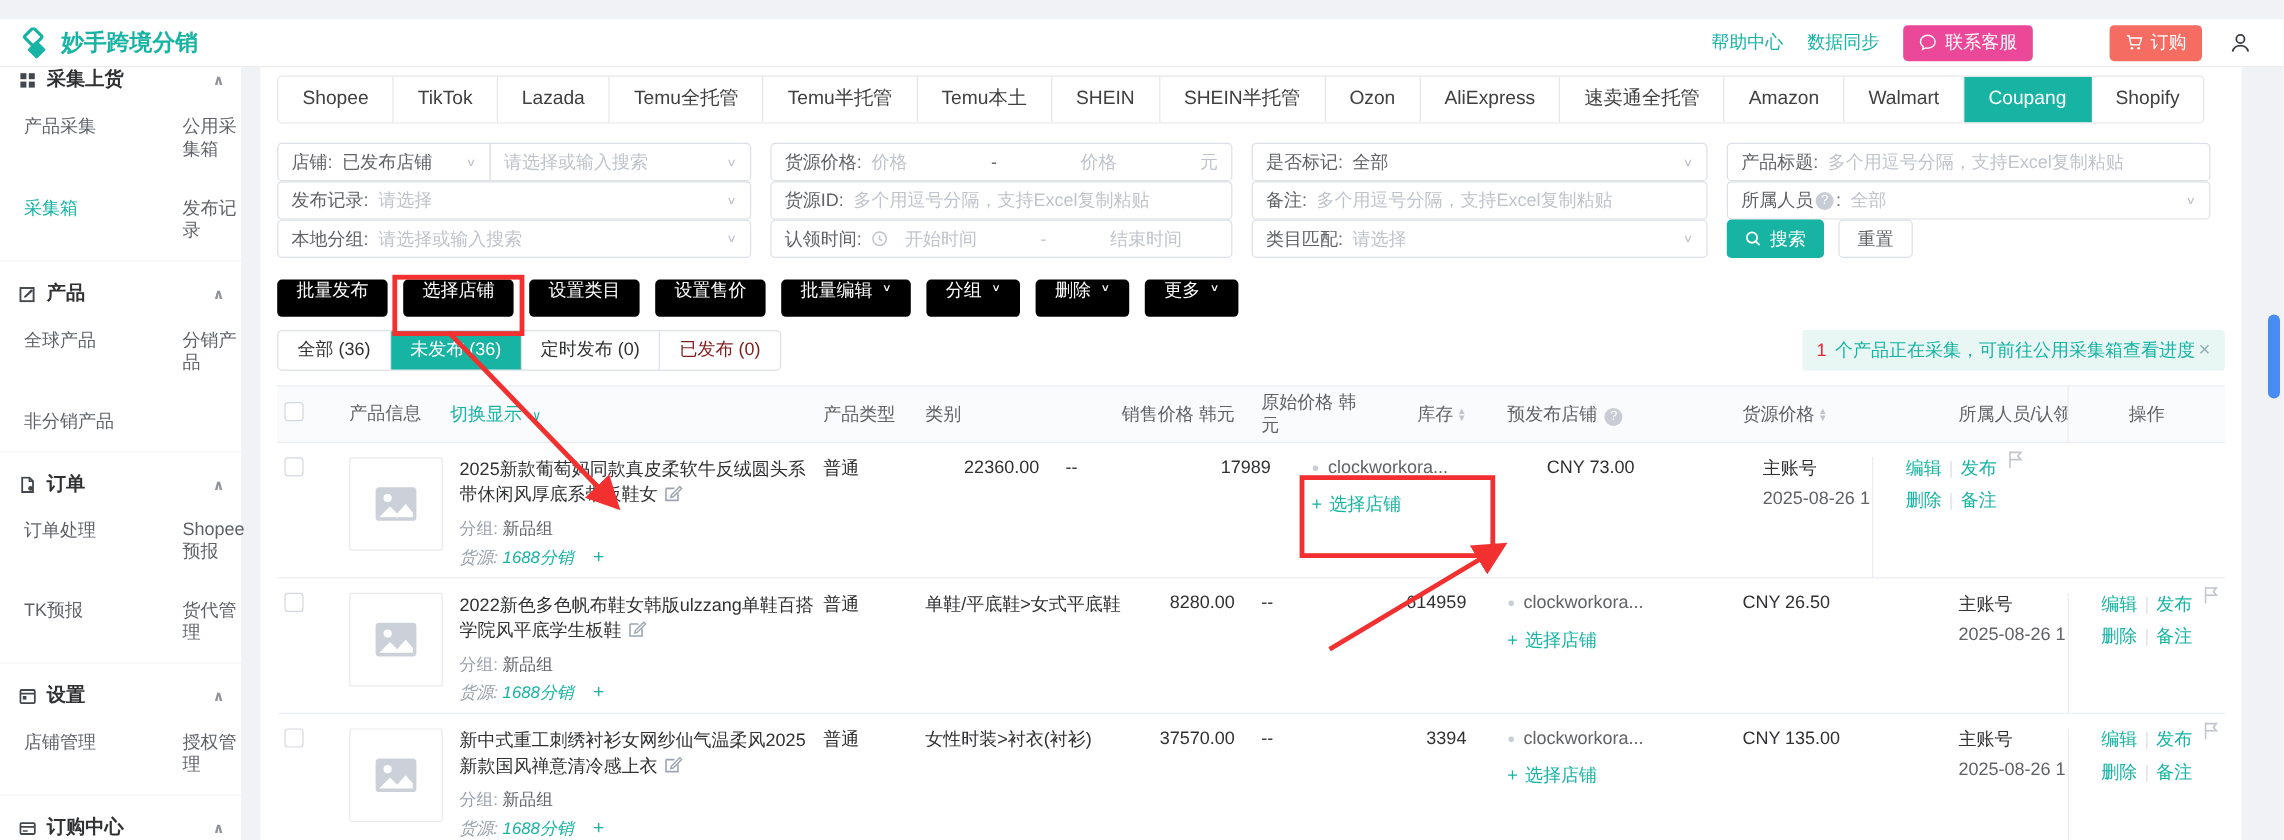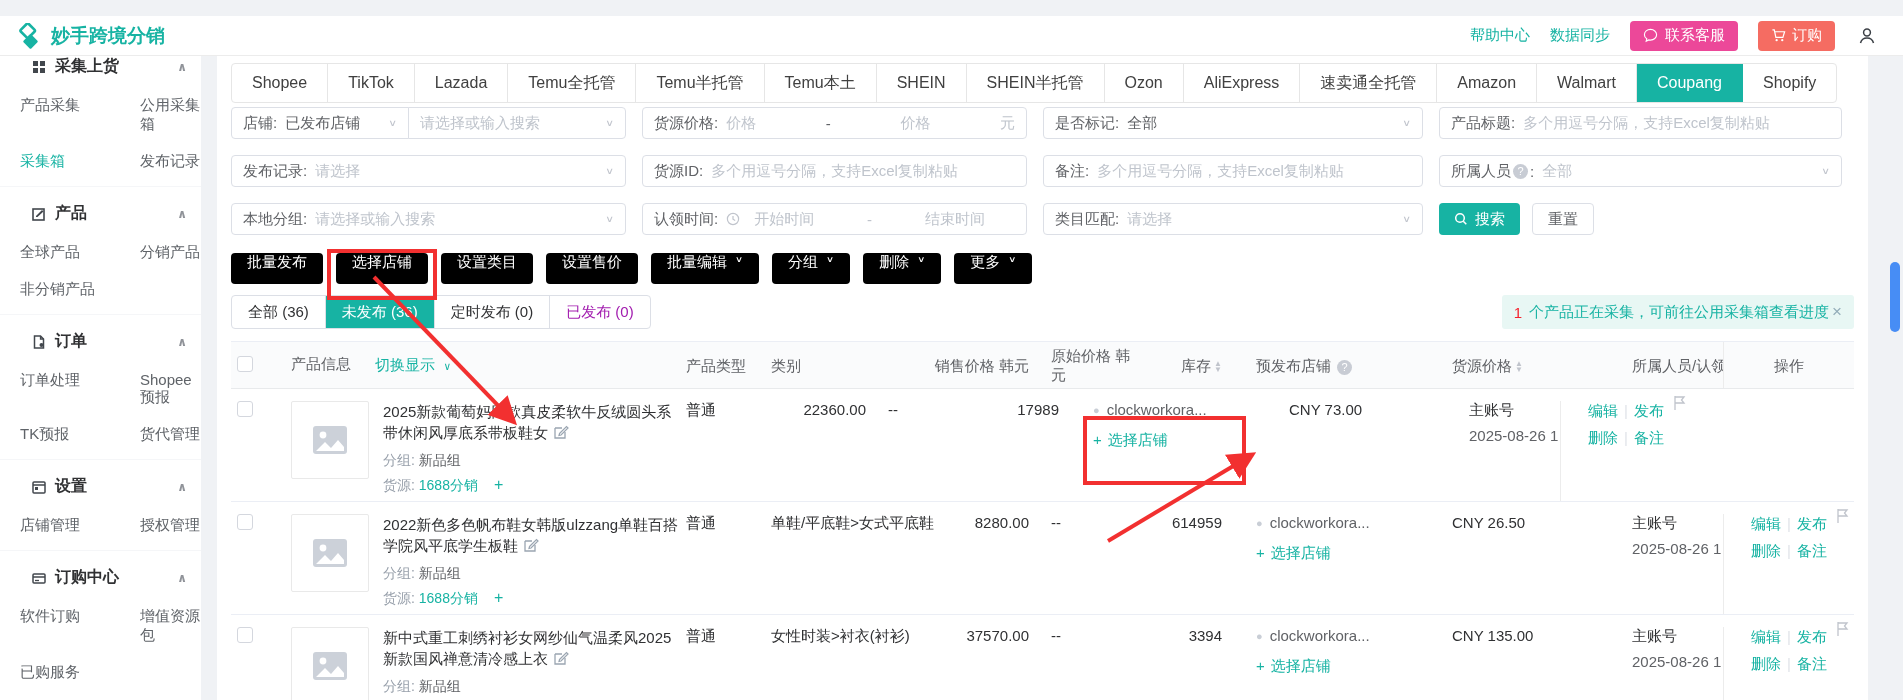--- a/index.html
+++ b/index.html
@@ -11,45 +11,45 @@
   
   .app-header{position:absolute;top:16px;left:0;width:1903px;height:40px;background:#fff;
     border-bottom:1px solid #ececec;display:flex;align-items:center;z-index:5;}
   .brand{display:flex;align-items:center;gap:9px;margin-left:16px;color:#17b3a3;
     font-weight:bold;font-size:19px;}
   .hdr-right{margin-left:auto;margin-right:26px;display:flex;align-items:center;gap:20px;}
   .hdr-link{color:#17b3a3;font-size:15px;cursor:pointer;}
   .btn-contact{background:#ec4899;color:#fff;height:30px;padding:0 13px;border-radius:4px;
     display:flex;align-items:center;gap:7px;font-size:15px;cursor:pointer;}
   .btn-order{background:#f56c62;color:#fff;height:30px;padding:0 13px;border-radius:4px;
-    display:flex;align-items:center;gap:6px;font-size:15px;cursor:pointer;}
+    display:flex;align-items:center;gap:6px;font-size:15px;cursor:pointer;margin-left:44px;}
   .user-ic{margin-left:2px;display:flex;align-items:center;cursor:pointer;}
   
   .sidebar{position:absolute;top:40px;left:0;bottom:0;width:201px;background:#fff;z-index:4;}
   .s-section{padding:6px 0 6px 0;}
   .s-section + .s-section{border-top:1px solid #f5f6f8;}
-  .s-head{display:flex;align-items:center;gap:9px;padding:10px 14px 10px 32px;
+  .s-head{display:flex;align-items:center;gap:9px;padding:10px 14px 10px 16px;
     font-size:16px;font-weight:bold;color:#303133;}
   .s-head .chev{margin-left:auto;color:#909399;font-size:12px;}
-  .s-items{display:grid;grid-template-columns:120px 1fr;padding-left:20px;}
+  .s-items{display:grid;grid-template-columns:120px 1fr;padding-left:20px;gap:12px;}
   .s-item{padding:9px 0;font-size:15px;color:#5f6368;cursor:pointer;}
   .s-item.active{color:#17b3a3;}
   
   .card{position:absolute;left:217px;top:53px;width:1651px;height:660px;background:#fff;
     border-radius:4px;padding:0 14px;}
   
   .ptabs{display:inline-flex;border:1px solid #e6e6e6;border-radius:4px;margin-top:10px;
     overflow:hidden;background:#fff;}
   .ptab{padding:0 20px;height:38px;line-height:38px;font-size:16px;color:#404040;
     border-right:1px solid #e6e6e6;cursor:pointer;white-space:nowrap;}
   .ptab:last-child{border-right:none;}
   .ptab.active{background:#17b3a3;color:#fff;border-right-color:#17b3a3;}
   
-  .filters{margin-top:4px;display:grid;grid-template-columns:395px 385px 380px 403px;
-    gap:16px 16px;font-size:15px;}
+  .filters{margin-top:16px;display:grid;grid-template-columns:395px 385px 380px 403px;
+    gap:0 16px;font-size:15px;}
   .fbox{height:32px;border:1px solid #dcdfe6;border-radius:4px;background:#fff;
     display:flex;align-items:center;padding:0 11px;color:#606266;overflow:hidden;white-space:nowrap;}
   .fbox .lbl{color:#606266;margin-right:8px;}
   .fbox .ph{color:#bfc4cc;}
   .fbox .caret{margin-left:auto;color:#c0c4cc;font-size:12px;transform:scaleY(.75);}
   .fpair{display:flex;}
   .fpair .fbox:first-child{width:178px;border-top-right-radius:0;border-bottom-right-radius:0;}
   .fpair .fbox:last-child{flex:1;margin-left:-1px;border-top-left-radius:0;border-bottom-left-radius:0;}
   .qmark{width:15px;height:15px;border-radius:50%;background:#c8ccd4;color:#fff;font-size:11px;
     line-height:15px;text-align:center;display:inline-block;margin:0 2px;}
@@ -66,21 +66,21 @@
   .abtn-wrap{position:relative;display:inline-flex;}
   .redbox1{position:absolute;left:-9px;right:-9px;top:-4px;bottom:-16px;
     border:4px solid #f23030;pointer-events:none;z-index:12;}
   
   .status-row{margin-top:11px;display:flex;align-items:center;}
   .stabs{display:inline-flex;border:1px solid #dcdfe6;border-radius:4px;overflow:hidden;height:34px;}
   .stab{padding:0 16px;line-height:32px;font-size:15px;color:#303133;
     border-right:1px solid #dcdfe6;cursor:pointer;white-space:nowrap;}
   .stab:last-child{border-right:none;}
   .stab.active{background:#17b3a3;color:#fff;margin:-1px 0;line-height:34px;}
-  .stab.tealtxt{color:#a21caf;}
+  .stab.tealtxt{color:#7f1d1d;}
   .notice{margin-left:auto;background:#e8f7f4;height:34px;display:flex;align-items:center;
     padding:0 12px;font-size:15px;color:#17b3a3;border-radius:3px;}
   .notice .num{color:#f5222d;margin-right:7px;}
   .notice .close{color:#93adb9;margin-left:3px;font-size:17px;cursor:pointer;}
   
   .tbl{margin-top:12px;font-size:15px;}
   .thead{display:flex;align-items:center;background:#fafbfc;border-top:1px solid #ebeef5;
     border-bottom:1px solid #e8eaec;min-height:46px;color:#606266;}
   .trow{display:flex;align-items:flex-start;border-bottom:1px solid #ebeef5;height:113px;
     padding-top:12px;position:relative;}
@@ -104,21 +104,21 @@
   .toggle-link{color:#17b3a3;cursor:pointer;}
   .sorticon{display:inline-flex;flex-direction:column;line-height:6px;font-size:8px;
     color:#c0c4cc;vertical-align:middle;margin-left:3px;}
   .pimg{width:78px;height:78px;border:1px solid #e9e9e9;border-radius:2px;background:#fff;
     display:flex;align-items:center;justify-content:center;flex:none;}
   .pinfo{width:300px;}
   .ptitle{color:#303133;line-height:21px;max-width:296px;}
   .edit-ic{display:inline-block;vertical-align:-2px;margin-left:5px;cursor:pointer;}
   .pmeta{margin-top:7px;font-size:14px;color:#98a0ab;}
   .pmeta .val{color:#606266;}
-  .psrc{margin-top:6px;font-size:14px;color:#98a0ab;}
+  .psrc{margin-top:6px;font-size:14px;color:#98a0ab;font-style:italic;}
   .src-link{color:#17b3a3;cursor:pointer;}
   .plus{color:#17b3a3;margin-left:16px;cursor:pointer;font-size:16px;}
   .shopline{display:flex;align-items:center;gap:7px;color:#606266;}
   .shopdot{color:#c9ced6;font-size:11px;}
   .selshop{margin-top:13px;color:#17b3a3;cursor:pointer;}
   .selshop .p{margin-right:6px;}
   .redbox2{position:absolute;left:14px;top:15px;width:163px;height:69px;
     border:4px solid #f23030;pointer-events:none;z-index:12;}
   .ownerdate{margin-top:7px;color:#606266;white-space:nowrap;overflow:hidden;}
   .actlinks{color:#17b3a3;line-height:20px;margin-top:0;}

